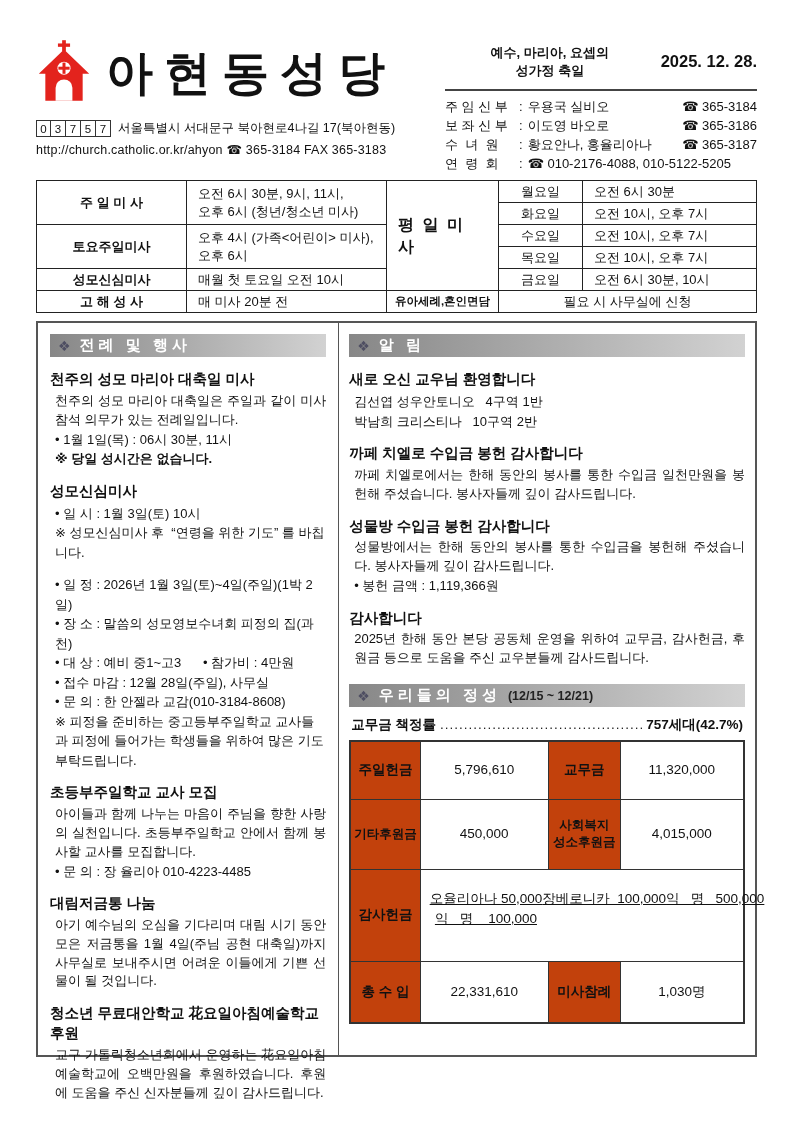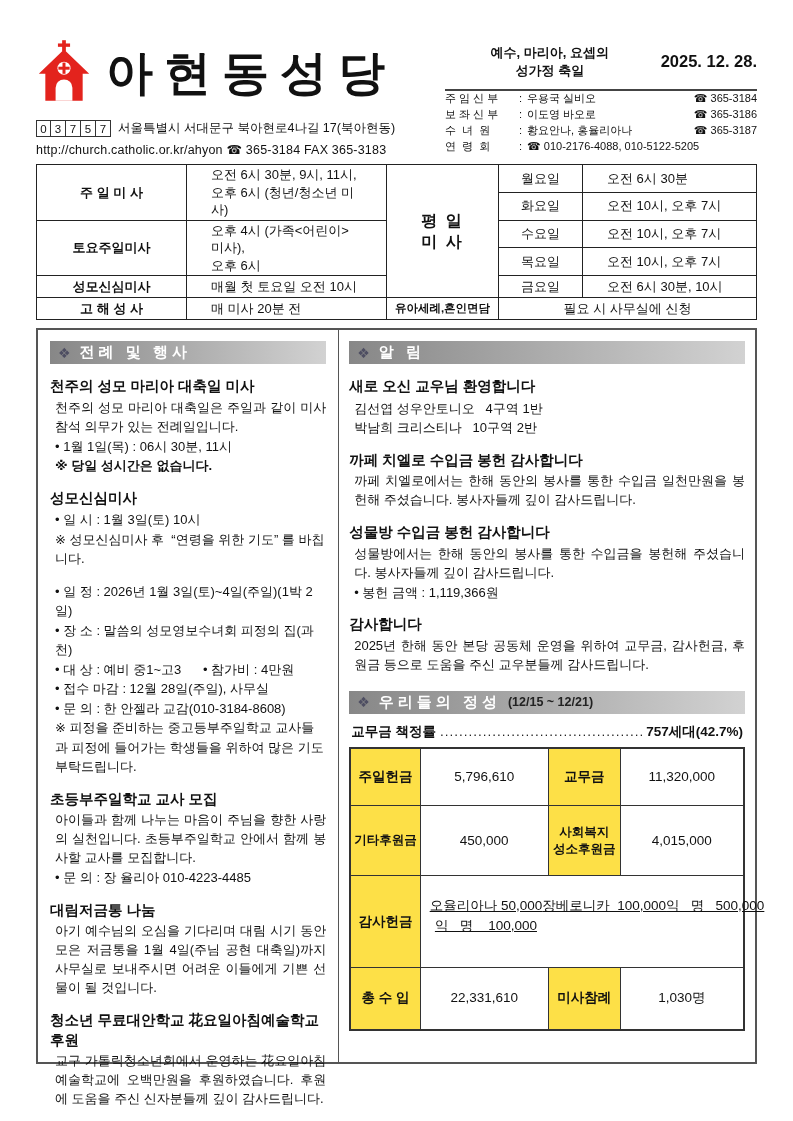--- a/index.html
+++ b/index.html
@@ -21,31 +21,31 @@
   .postal { display:flex; }
   .postal span { width:15px; height:17px; border:1px solid #333; border-left:none;
                  display:flex; align-items:center; justify-content:center; font-size:11.5px; }
   .postal span:first-child { border-left:1px solid #333; }
   .addr-line2 { margin-top:5px; letter-spacing:.2px; }
 
   .info-block { width:312px; margin-top:4px; flex:0 0 auto; }
   .info-top { display:flex; align-items:center; padding-bottom:10px; border-bottom:2px solid #444; }
   .feast { flex:1; text-align:center; font-weight:bold; font-size:13px; line-height:1.35; }
   .date { font-size:16.5px; font-weight:bold; white-space:nowrap; padding-left:6px; }
-  .contacts { font-size:11px; }
+  .contacts { margin-top:7px; font-size:13px; }
   .contact-row { display:flex; align-items:baseline; line-height:1.45; white-space:nowrap; }
   .contact-label { width:72px; white-space:pre; }
   .contact-colon { padding:0 5px 0 2px; }
   .contact-phone { margin-left:auto; }
 
   
   .mass-table { width:721px; margin:7px auto 0 auto; border-collapse:collapse; table-layout:fixed; font-size:13px; }
-  .mass-table td { border:1.6px solid #222; padding:1px 24px; height:22px; line-height:1.35; vertical-align:middle; }
+  .mass-table td { border:1.6px solid #222; padding:1px 11px; height:22px; line-height:1.35; vertical-align:middle; }
   .mass-table .lbl { font-weight:bold; text-align:center; padding:1px 2px; }
-  .mass-table .big-lbl { font-weight:bold; font-size:16px; letter-spacing:2px; text-align:center; }
+  .mass-table .big-lbl { font-weight:bold; font-size:16px; letter-spacing:2px; text-align:left; }
   .mass-table .day { text-align:center; padding:1px 2px; }
   .mass-table .small-lbl { font-weight:bold; font-size:11.5px; text-align:center; padding:1px 1px; }
   .mass-table .center { text-align:center; }
   .preline { white-space:pre-line; }
 
   
   .lower { margin:8px 36px 0 36px; height:736px; border:2px solid #555; display:flex; }
   .col-left  { width:362px; border-right:1.6px solid #555; padding:11px 12px 8px 12px; }
   .col-right { flex:1; padding:11px 10px 8px 10px; }
 
@@ -59,21 +59,21 @@
   .sec-title { font-weight:bold; font-size:14.5px; line-height:1.35; margin-bottom:2px; }
   .sec-p { margin:0; font-size:13px; line-height:1.46; text-align:justify; padding-left:5px; }
   .bullet { font-size:13px; line-height:1.5; padding-left:5px; white-space:pre-wrap; }
   .note-bold { font-weight:bold; }
 
   .pledge { display:flex; align-items:baseline; font-weight:bold; font-size:13.5px; margin:9px 2px 6px 2px; }
   .pledge-dots { flex:1; overflow:hidden; white-space:nowrap; font-weight:normal; letter-spacing:1px; margin:0 4px; color:#222; }
 
   .offer-table { width:100%; border-collapse:collapse; table-layout:fixed; font-size:13.5px; border:2px solid #333; }
   .offer-table td { border:1.4px solid #333; text-align:center; vertical-align:middle; line-height:1.35; }
-  .offer-table .olbl { background:#fde047; font-weight:bold; }
+  .offer-table .olbl { background:#c2410c; font-weight:bold; }
   .r1 td { height:58px; }
   .r2 td { height:70px; }
   .r3 td { height:92px; }
   .r4 td { height:62px; }
   .thanks-grid { display:grid; grid-template-columns:1fr 1fr 1fr; row-gap:2px; padding:4px 8px 16px 8px;text-decoration:underline; }
   .thanks-grid span { white-space:pre; text-align:center; }
 </style>
 </head>
 <body>
 

